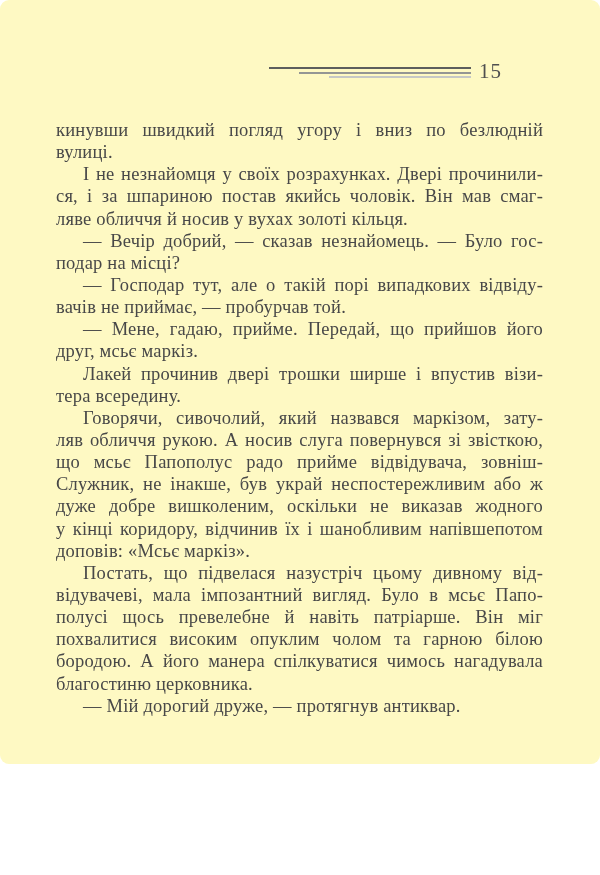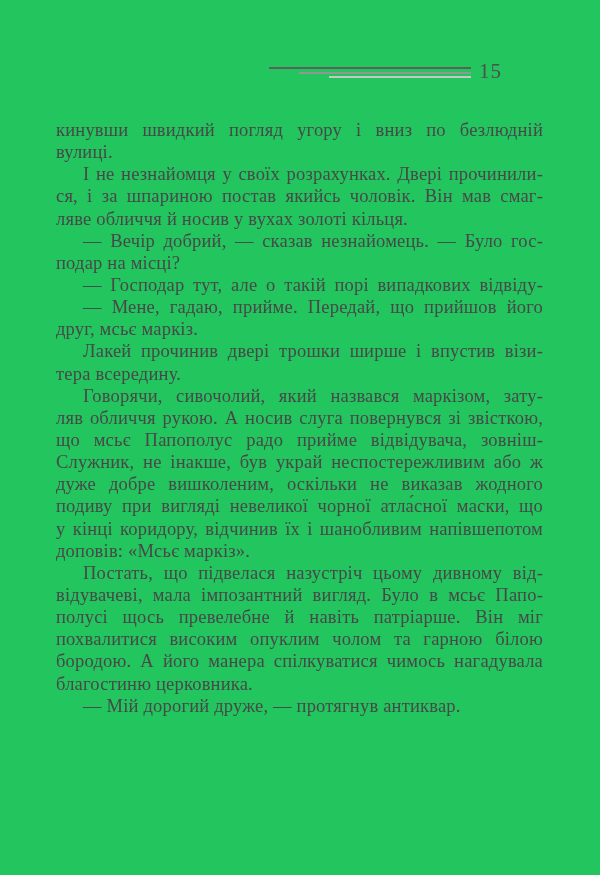--- a/index.html
+++ b/index.html
@@ -3,25 +3,26 @@
 <meta charset="utf-8">
 <style>
   html, body {
     margin: 0;
     padding: 0;
     background: #ffffff;
   }
   .page {
     position: relative;
     width: 600px;
-    height: 875px;
-    background: #22c55e;
+    height: 764px;
+    background: #fef9c3;
     font-family: "Liberation Serif", "DejaVu Serif", serif;
     color: #484848;
     overflow: hidden;
+    border-radius: 9px;
   }
   .header-rule {
     position: absolute;
     height: 2px;
   }
   .rule-top    { left: 269px; top: 67px; width: 202px; background: #5d5f5d; }
   .rule-middle { left: 299px; top: 72px; width: 172px; background: #949694; }
   .rule-bottom { left: 329px; top: 76px; width: 142px; background: #c6c8c6; }
   .page-number {
     position: absolute;
@@ -67,30 +68,30 @@
   </header>
   <main class="text-block">
       <div class="line">кинувши швидкий погляд угору і вниз по безлюдній</div>
       <div class="line pe">вулиці.</div>
       <div class="line ind">І не незнайомця у своїх розрахунках. Двері прочинили-</div>
       <div class="line">ся, і за шпариною постав якийсь чоловік. Він мав смаг-</div>
       <div class="line pe">ляве обличчя й носив у вухах золоті кільця.</div>
       <div class="line ind">— Вечір добрий, — сказав незнайомець. — Було гос-</div>
       <div class="line pe">подар на місці?</div>
       <div class="line ind">— Господар тут, але о такій порі випадкових відвіду-</div>
+      <div class="line pe">вачів не приймає, — пробурчав той.</div>
       <div class="line ind">— Мене, гадаю, прийме. Передай, що прийшов його</div>
       <div class="line pe">друг, мсьє маркіз.</div>
       <div class="line ind">Лакей прочинив двері трошки ширше і впустив візи-</div>
       <div class="line pe">тера всередину.</div>
       <div class="line ind">Говорячи, сивочолий, який назвався маркізом, зату-</div>
       <div class="line">ляв обличчя рукою. А носив слуга повернувся зі звісткою,</div>
       <div class="line">що мсьє Папополус радо прийме відвідувача, зовніш-</div>
       <div class="line">Служник, не інакше, був украй неспостережливим або ж</div>
       <div class="line">дуже добре вишколеним, оскільки не виказав жодного</div>
-      <div class="line">подиву при вигляді невеликої чорної атла́сної маски, що</div>
       <div class="line">у кінці коридору, відчинив їх і шанобливим напівшепотом</div>
       <div class="line pe">доповів: «Мсьє маркіз».</div>
       <div class="line ind">Постать, що підвелася назустріч цьому дивному від-</div>
       <div class="line">відувачеві, мала імпозантний вигляд. Було в мсьє Папо-</div>
       <div class="line">полусі щось превелебне й навіть патріарше. Він міг</div>
       <div class="line">похвалитися високим опуклим чолом та гарною білою</div>
       <div class="line">бородою. А його манера спілкуватися чимось нагадувала</div>
       <div class="line pe">благостиню церковника.</div>
       <div class="line ind pe">— Мій дорогий друже, — протягнув антиквар.</div>
     </main>

